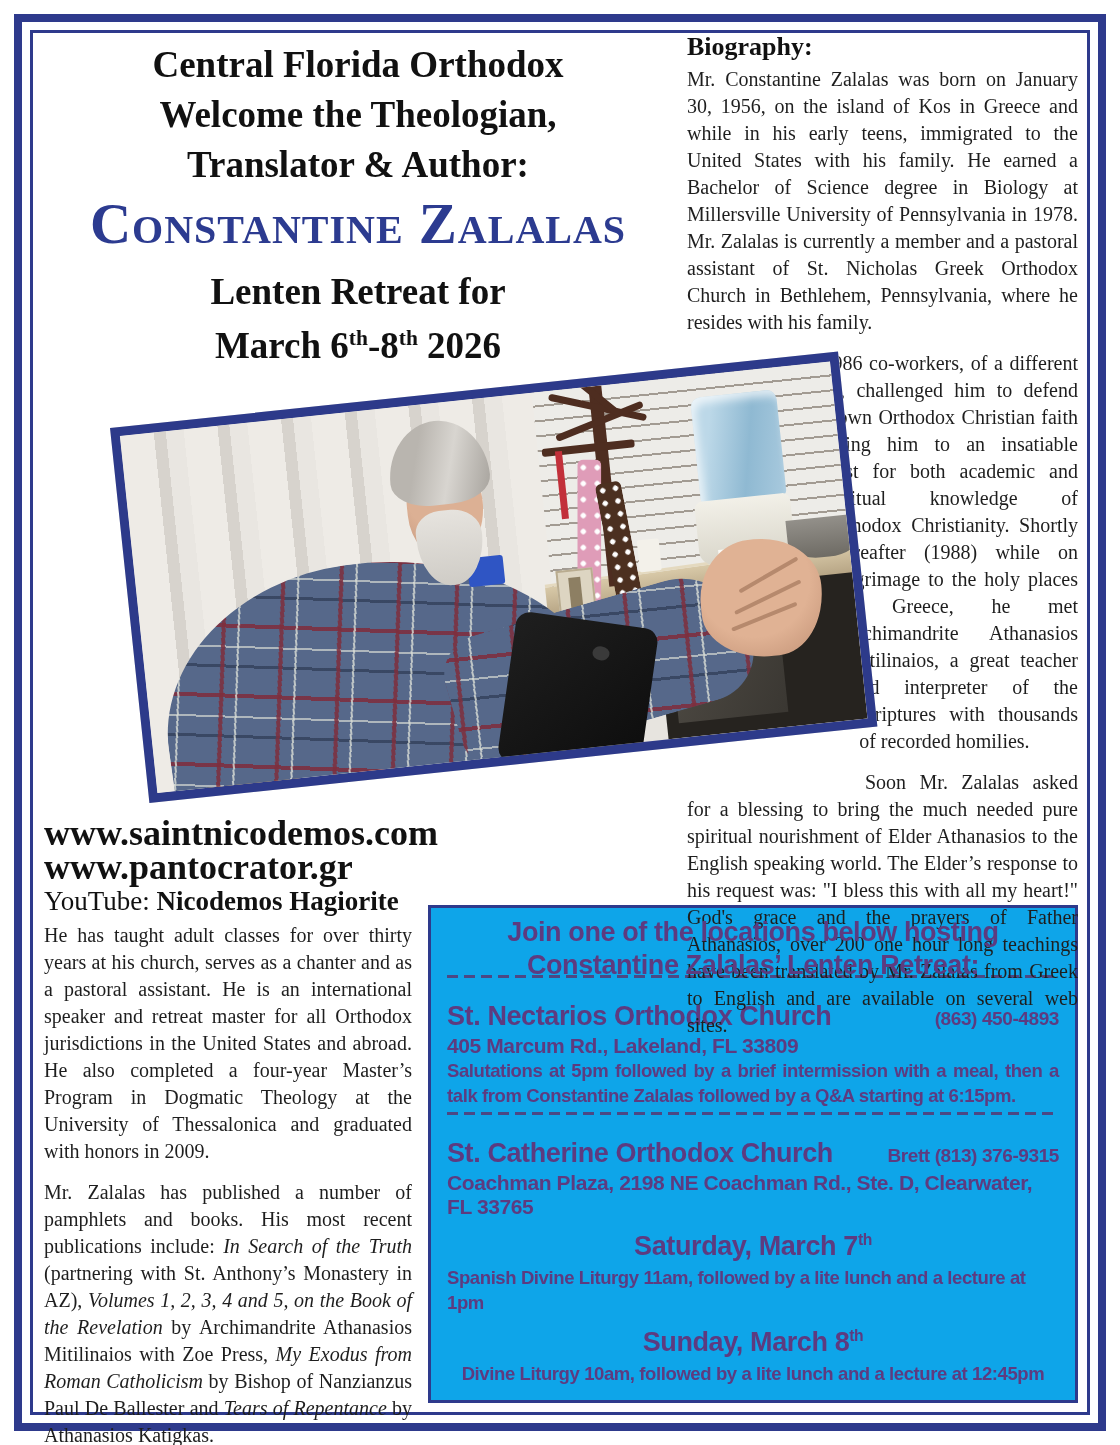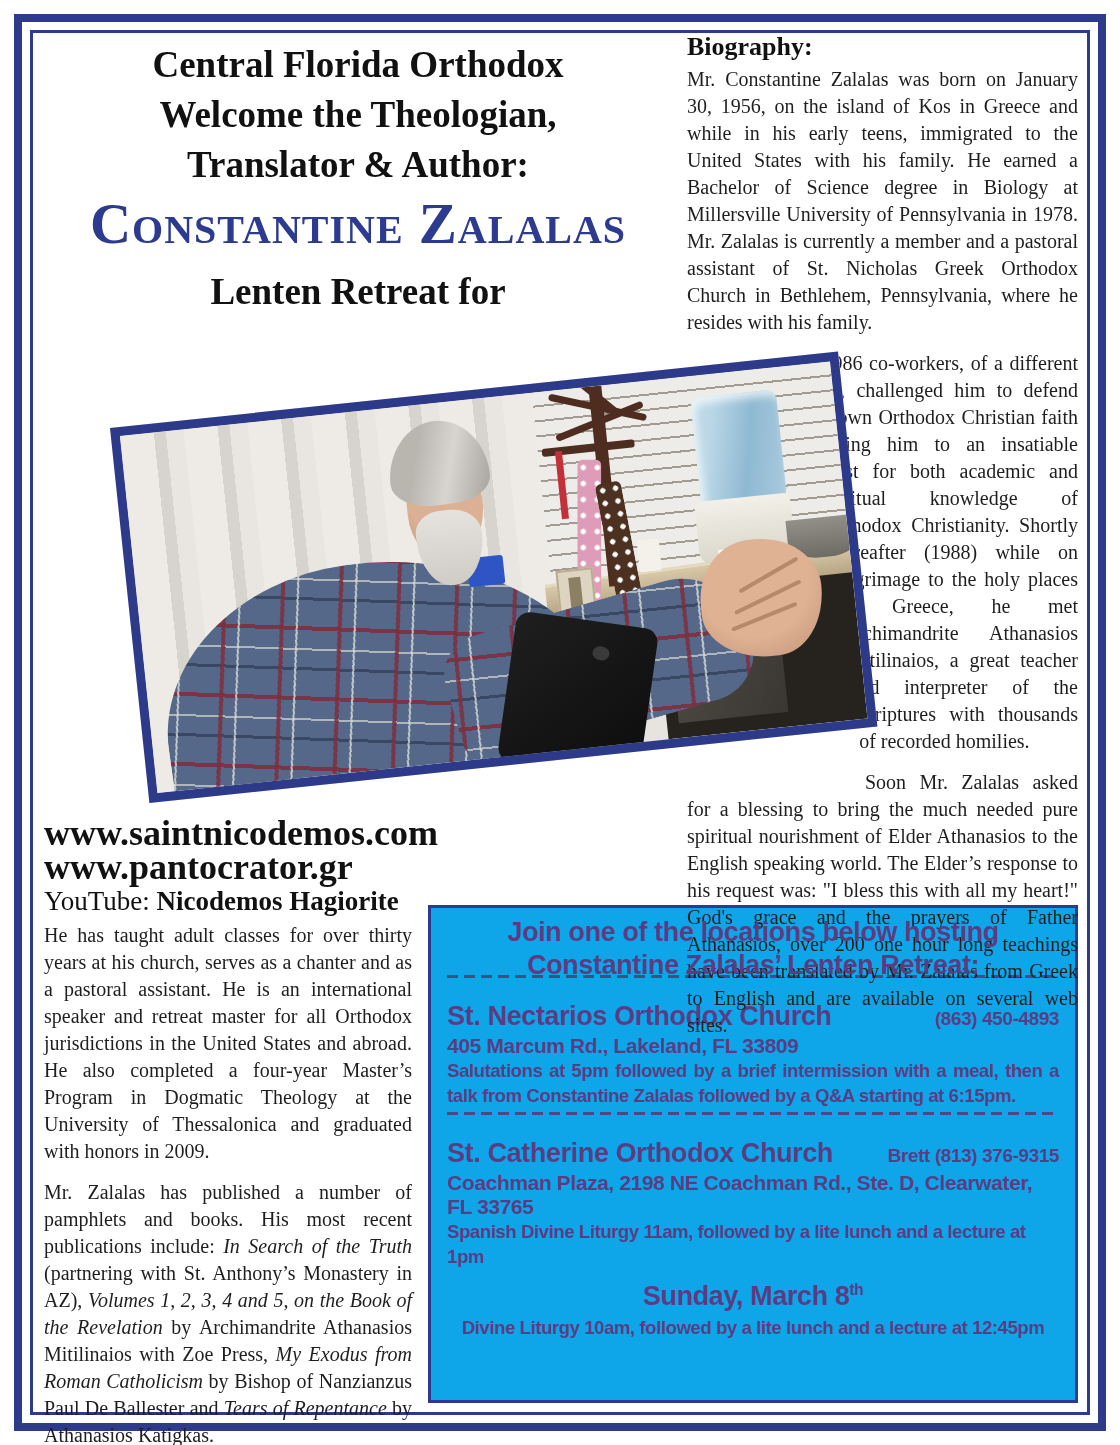--- a/index.html
+++ b/index.html
@@ -121,20 +121,21 @@
 
 <div class="border-outer"></div>
 <div class="border-inner"></div>
 
 <header class="masthead">
   <div class="m-line">Central Florida Orthodox</div>
   <div class="m-line">Welcome the Theologian,</div>
   <div class="m-line">Translator &amp; Author:</div>
   <div class="m-name">Constantine Zalalas</div>
   <div class="m-sub">Lenten Retreat for</div>
+  <div class="m-sub"><span>March 6</span><sup class="th">th</sup><span>-8</span><sup class="th">th</sup><span> 2026</span></div>
 </header>
 
 <aside class="bio">
   <h2>Biography:</h2>
   <p>Mr. Constantine Zalalas was born on January 30, 1956, on the island of Kos in Greece and while in his early teens, immigrated to the United States with his family. He earned a Bachelor of Science degree in Biology at Millersville University of Pennsylvania in 1978. Mr. Zalalas is currently a member and a pastoral assistant of St. Nicholas Greek Orthodox Church in Bethlehem, Pennsylvania, where he resides with his family.</p>
   <div>
     <div class="photo-spacer"></div>
     <p>In 1986 co-workers, of a different faith, challenged him to defend his own Orthodox Christian faith leading him to an insatiable quest for both academic and spiritual knowledge of Orthodox Christianity. Shortly thereafter (1988) while on pilgrimage to the holy places of Greece, he met Archimandrite Athanasios Mitilinaios, a great teacher and interpreter of the Scriptures with thousands of recorded homilies.</p>
     <p>Soon Mr. Zalalas asked for a blessing to bring the much needed pure spiritual nourishment of Elder Athanasios to the English speaking world. The Elder’s response to his request was: "I bless this with all my heart!" God's grace and the prayers of Father Athanasios, over 200 one hour long teachings have been translated by Mr. Zalalas from Greek to English and are available on several web sites.</p>
   </div>
@@ -209,16 +210,17 @@
   <div class="loc-addr">405 Marcum Rd., Lakeland, FL 33809</div>
   <div class="desc desc-justify">Salutations at 5pm followed by a brief intermission with a meal, then a talk from Constantine Zalalas followed by a Q&amp;A starting at 6:15pm.</div>
 
   <div class="dash-line" style="margin-top:4px;"></div>
 
   <div class="loc-row">
     <span class="loc-name">St. Catherine Orthodox Church</span>
     <span class="loc-phone">Brett (813) 376-9315</span>
   </div>
   <div class="loc-addr">Coachman Plaza, 2198 NE Coachman Rd., Ste. D, Clearwater, FL 33765</div>
+  <div class="day"><span>Saturday, March 7</span><sup class="th">th</sup></div>
   <div class="desc desc-left">Spanish Divine Liturgy 11am, followed by a lite lunch and a lecture at 1pm</div>
   <div class="day"><span>Sunday, March 8</span><sup class="th">th</sup></div>
   <div class="desc desc-center">Divine Liturgy 10am, followed by a lite lunch and a lecture at 12:45pm</div>
 </section>
 
 </body></html>

